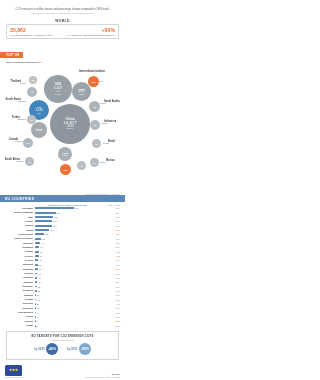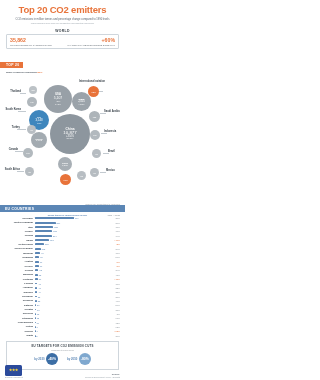--- a/index.html
+++ b/index.html
@@ -158,21 +158,20 @@
   .flag-cap { font-size: 1.9px; color: #9aa3ab; margin-top: 0.5px; }
   .src { font-size: 1.9px; color: #9aa3ab; text-align: right; line-height: 2.4px; }
   .src b { color: #6b747c; font-size: 2.2px; display: block; }
 </style>
 </head>
 <body>
 
 <div class="page">
 
   <div class="header">
-    <div class="title">Top 20 CO2 emitters</div>
     <div class="subtitle">CO2 emissions in million tonnes and percentage change compared to 1990 levels</div>
     <div class="subsubtitle">(CO2 emissions from fossil fuel combustion and industrial processes)</div>
   </div>
 
   <div class="world-wrap">
     <div class="world-label">WORLD</div>
     <div class="world-box">
       <div class="wb-col">
         <div class="wb-val">35,862</div>
         <div class="wb-cap">MILLION TONNES OF CARBON DIOXIDE</div>

